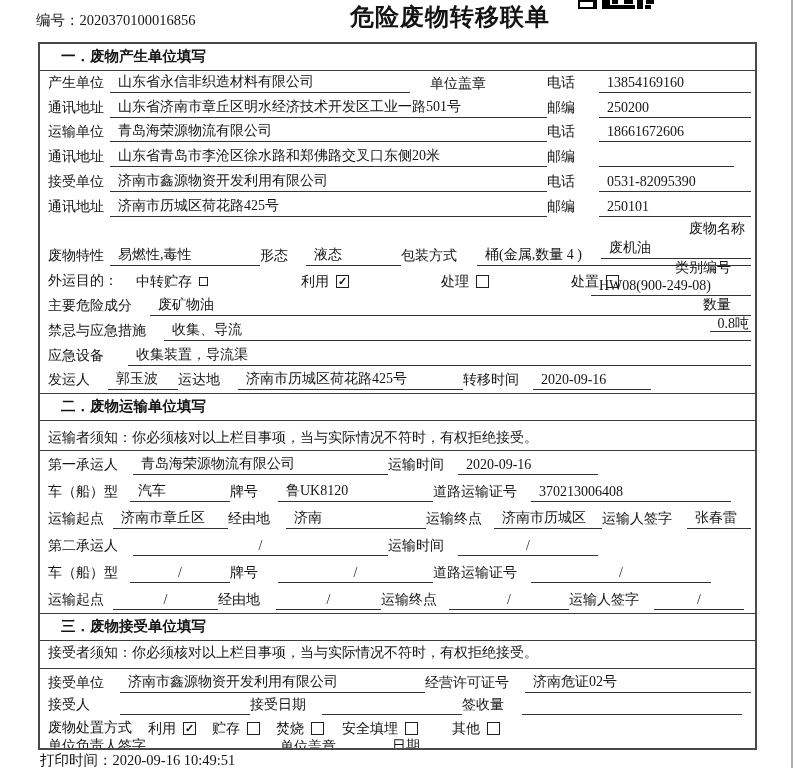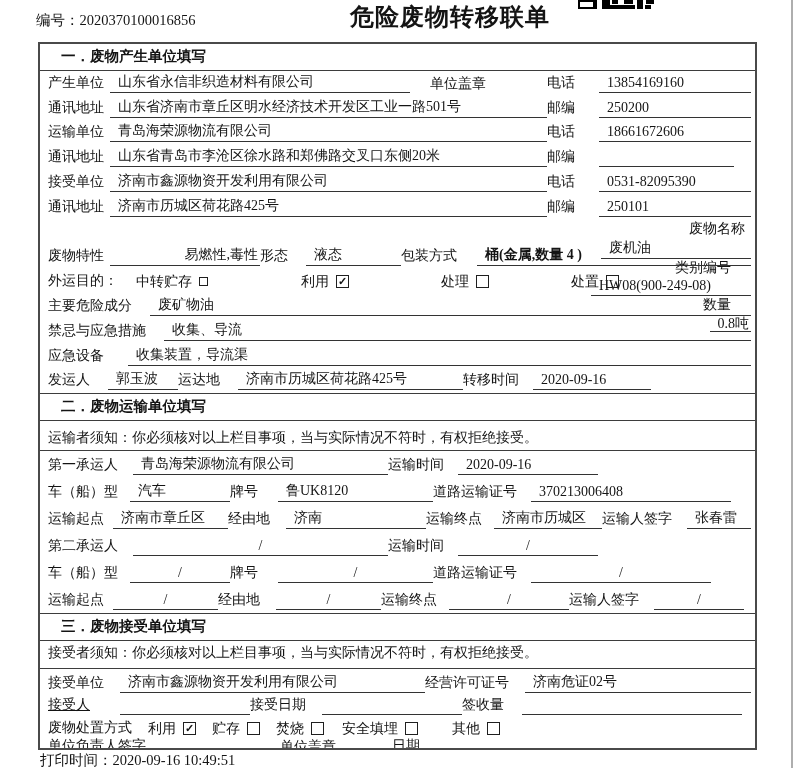--- a/index.html
+++ b/index.html
@@ -99,25 +99,25 @@
       <div class="frow" style="height: 24.8px; flex-direction: column;">
         <span class="lbl" style="width: 62px;">废物名称</span>
         <span class="val" style="width: 150px;">废机油</span>
         <span class="lbl" style="width: 76px;">类别编号</span>
         <span class="val" style="width: 160px;">HW08(900-249-08)</span>
         <span class="lbl" style="width: 48px;">数量</span>
         <span class="val" style="flex: 1 1 0%;">0.8吨</span>
       </div>
       <div class="frow" style="height: 24.8px;">
         <span class="lbl" style="width: 62px;">废物特性</span>
-        <span class="val" style="width: 150px; text-align: right;">易燃性,毒性</span>
+        <span class="val" style="width: 150px;">易燃性,毒性</span>
         <span class="lbl" style="width: 46px;">形态</span>
         <span class="val" style="width: 95px;">液态</span>
         <span class="lbl" style="width: 76px;">包装方式</span>
-        <span class="val" style="flex: 1 1 0%; font-weight: bold;">桶(金属,数量 4 )</span>
+        <span class="val" style="flex: 1 1 0%;">桶(金属,数量 4 )</span>
       </div>
       <div class="frow vc" style="height: 24.8px;">
         <span class="lbl" style="width: 88px;">外运目的：</span>
         <span class="cbw" style="width: 165px;">
           <span class="cbt">中转贮存</span>
           <span class="box sm"></span>
         </span>
         <span class="cbw" style="width: 140px;">
           <span class="cbt">利用</span>
           <span class="box on">✓</span>
@@ -213,21 +213,21 @@
       <div class="frow note bline" style="height: 28px;">
         <span class="txt">接受者须知：你必须核对以上栏目事项，当与实际情况不符时，有权拒绝接受。</span>
       </div>
       <div class="frow" style="height: 27px;">
         <span class="lbl" style="width: 72px;">接受单位</span>
         <span class="val" style="width: 305px;">济南市鑫源物资开发利用有限公司</span>
         <span class="lbl" style="width: 100px;">经营许可证号</span>
         <span class="val" style="flex: 1 1 0%;">济南危证02号</span>
       </div>
       <div class="frow" style="height: 22px;">
-        <span class="lbl" style="width: 72px; text-decoration: underline;">接受人</span>
+        <span class="lbl" style="width: 72px;">接受人</span>
         <span class="val" style="width: 130px;"></span>
         <span class="lbl" style="width: 72px;">接受日期</span>
         <span class="val" style="width: 140px;"></span>
         <span class="lbl" style="width: 60px;">签收量</span>
         <span class="val" style="width: 220px;"></span>
         <span class="sp"></span>
       </div>
       <div class="frow vc" style="height: 21px;">
         <span class="lbl" style="width: 100px;">废物处置方式</span>
         <span class="cbw" style="width: 64px;">

